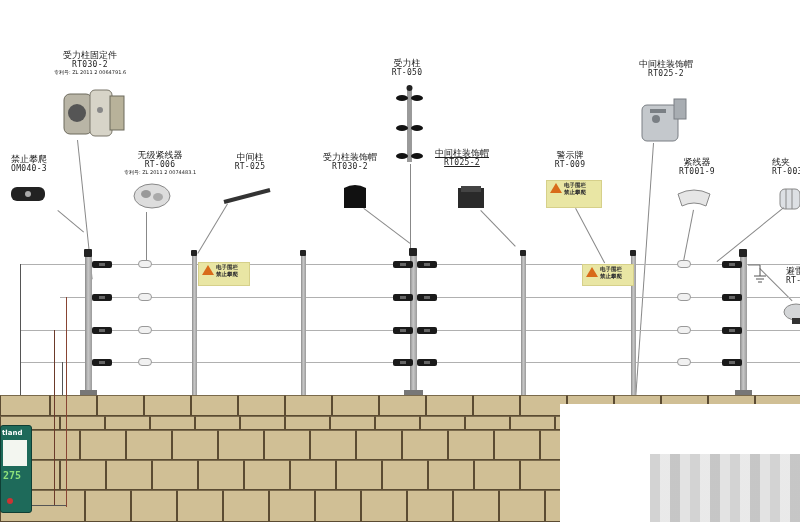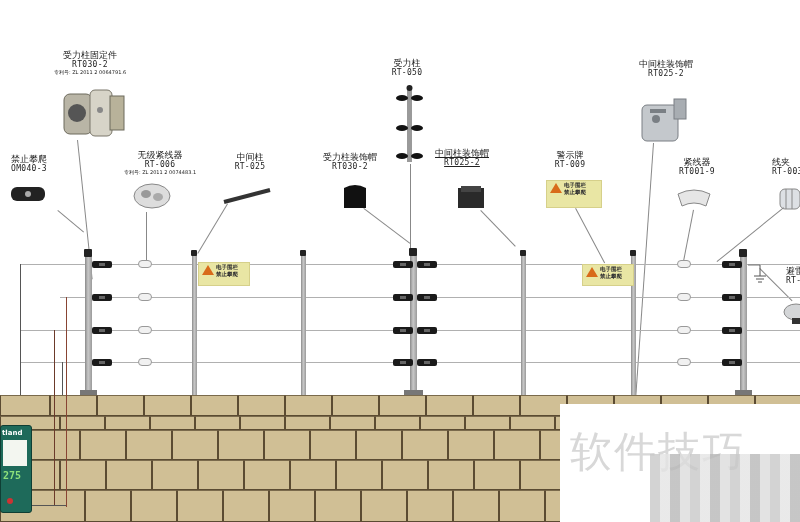--- a/index.html
+++ b/index.html
@@ -363,15 +363,14 @@
 <div class="fwire" style="left:30px;top:505px;width:36px;height:1px;background:#555;"></div>
 
 <div class="controller">
   <div style="position:absolute;left:1px;top:3px;font-size:7px;color:#fff;font-family:'DejaVu Sans',sans-serif;font-weight:bold;">tland</div>
   <div style="position:absolute;left:2px;top:14px;width:24px;height:26px;background:#f3f6f0;"></div>
   <div style="position:absolute;left:2px;top:44px;font-size:10px;color:#8ce07a;font-family:'DejaVu Sans Mono',monospace;font-weight:bold;">275</div>
   <div style="position:absolute;left:6px;top:72px;width:6px;height:6px;border-radius:50%;background:#c33;"></div>
 </div>
 
 <div class="watermark">
-  <div class="wtxt">软件技巧</div>
   <div class="blur"></div>
 </div>
 
 </body></html>

